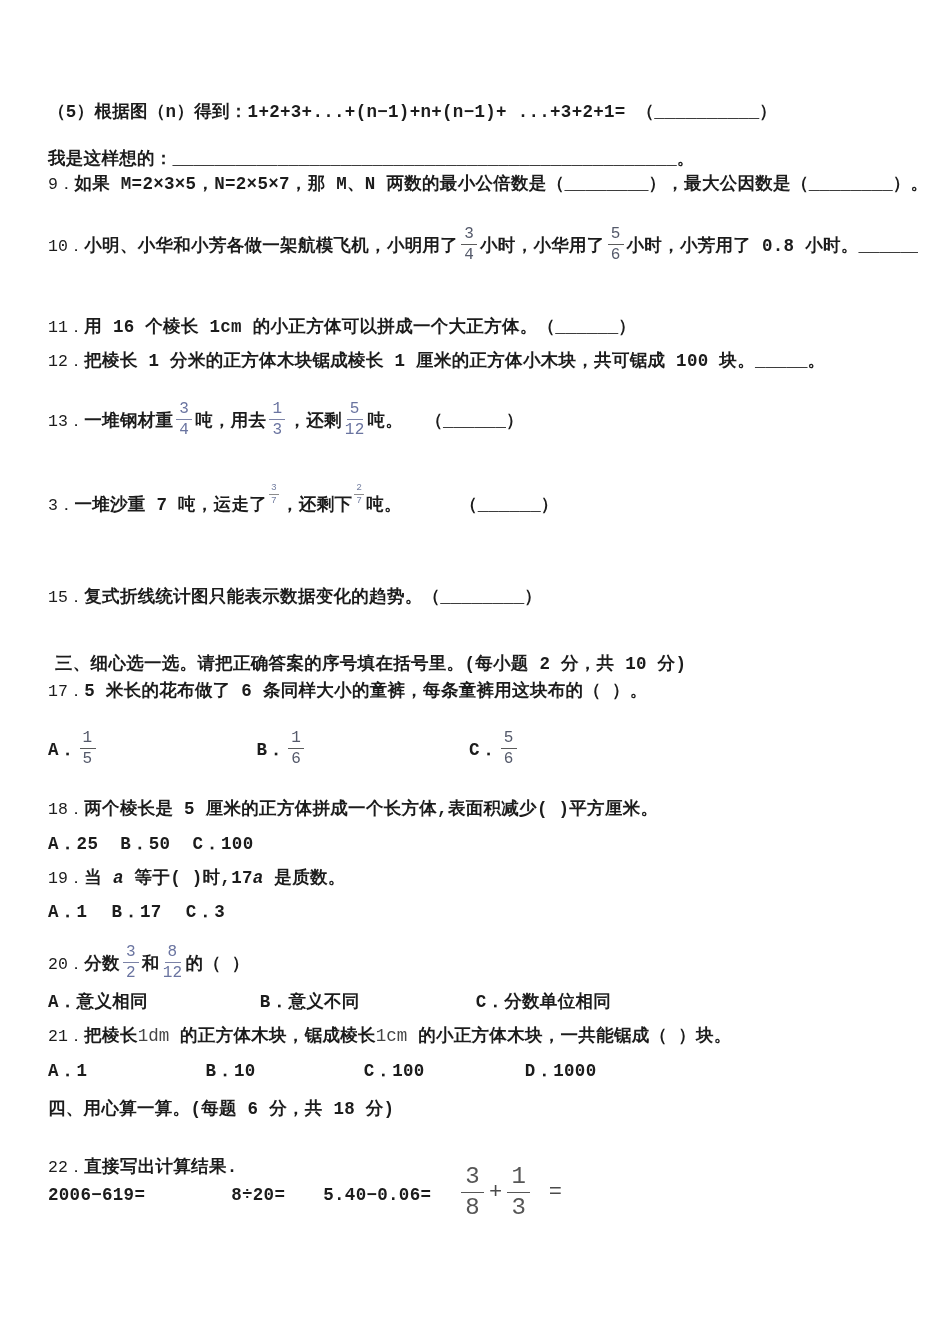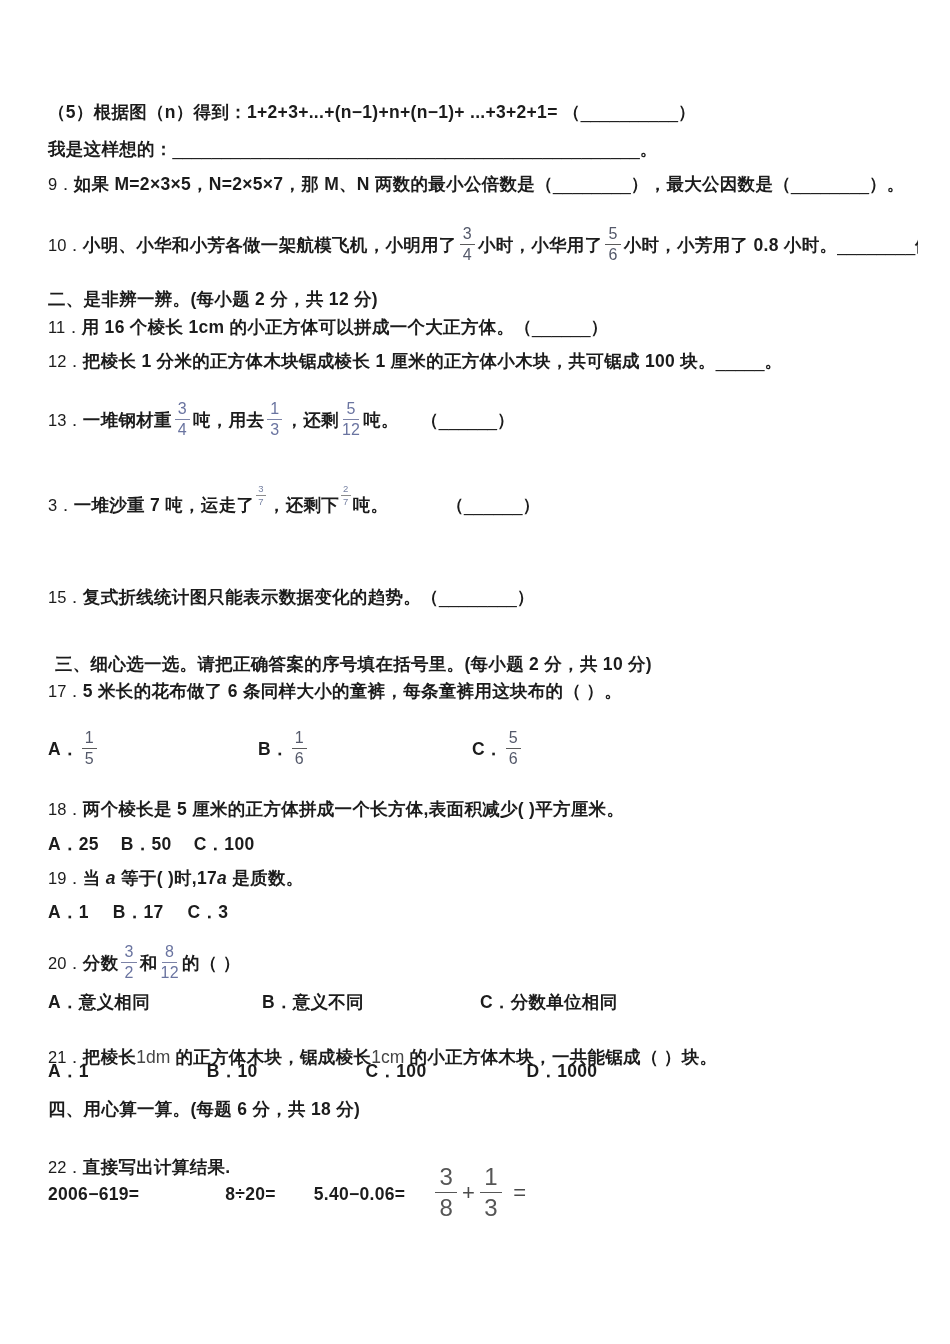--- a/index.html
+++ b/index.html
@@ -1,21 +1,21 @@
 <!DOCTYPE html>
 <html><head>
 <meta charset="utf-8">
 <style>
   html,body{margin:0;padding:0;background:#ffffff;}
   .page{
     position:relative;
     width:918px;height:1344px;
     background:#ffffff;
     overflow:hidden;
-    font-family:Liberation Sans, sans-serif;
+    font-family:Liberation Mono, monospace;
     color:#1c1c1c;
   }
   .line{
     position:absolute;
     left:48px;
     font-size:17.5px;
     line-height:23px;
     white-space:nowrap;
     letter-spacing:0.3px;
   }
@@ -41,30 +41,29 @@
   .frac.big{color:#565656;top:-3px;margin:0 2px;}
   .frac.big .fn{font-size:24px;padding:0 4px 3px;border-bottom:1.7px solid #565656;}
   .frac.big .fd{font-size:24px;padding-top:3px;}
   .bigop{font-size:22px;color:#4a4a4a;vertical-align:middle;position:relative;top:-3px;margin:0 3px;font-weight:normal;}
 </style>
 </head>
 <body>
 
 <div class="page">
     <div class="line" style="top: 101px;"><span class="b">（5）根据图（n）得到：</span><span class="b">1+2+3+...+(n−1)+n+(n−1)+ ...+3+2+1= </span><span class="b">（</span><span class="blank">__________</span><span class="b">）</span></div>
-    <div class="line" style="top: 138px;"><span class="b">我是这样想的：</span><span class="blank">________________________________________________</span><span class="b">。</span></div>
+    <div class="line" style="top: 148px;"><span class="b">我是这样想的：</span><span class="blank">________________________________________________</span><span class="b">。</span></div>
     <div class="line" style="top: 173px;"><span class="qn">9．</span><span class="b">如果 M=2×3×5，N=2×5×7，那 M、N 两数的最小公倍数是</span><span class="b">（</span><span class="blank">________</span><span class="b">）</span><span class="b">，最大公因数是</span><span class="b">（</span><span class="blank">________</span><span class="b">）</span><span class="b">。</span></div>
     <div class="line" style="top: 228px;"><span class="qn">10．</span><span class="b">小明、小华和小芳各做一架航模飞机，小明用了</span><span class="frac ">
         <span class="fn">3</span>
         <span class="fd">4</span>
       </span><span class="b">小时，小华用了</span><span class="frac ">
         <span class="fn">5</span>
         <span class="fd">6</span>
       </span><span class="b">小时，小芳用了 0.8 小时。</span><span class="blank">________</span><span class="b">做得最快。</span></div>
-    <div class="line" style="top: 288px;"><span class="b">二、是非辨一辨。(每小题 2 分，共 12 分)</span></div>
     <div class="line" style="top: 316px;"><span class="qn">11．</span><span class="b">用 16 个棱长 1cm 的小正方体可以拼成一个大正方体。</span><span class="b">（</span><span class="blank">______</span><span class="b">）</span></div>
     <div class="line" style="top: 350px;"><span class="qn">12．</span><span class="b">把棱长 1 分米的正方体木块锯成棱长 1 厘米的正方体小木块，共可锯成 100 块。</span><span class="blank">_____</span><span class="b">。</span></div>
     <div class="line" style="top: 403px;"><span class="qn">13．</span><span class="b">一堆钢材重</span><span class="frac blue">
         <span class="fn">3</span>
         <span class="fd">4</span>
       </span><span class="b">吨，用去</span><span class="frac blue">
         <span class="fn">1</span>
         <span class="fd">3</span>
       </span><span class="b">，还剩</span><span class="frac blue">
         <span class="fn">5</span>
@@ -95,21 +94,21 @@
     <div class="line" style="top: 867px;"><span class="qn">19．</span><span class="b">当 </span><span class="it">a</span><span class="b"> 等于(      )时,17</span><span class="it">a</span><span class="b"> 是质数。</span></div>
     <div class="line" style="top: 901px; text-align: right;"><span class="b">A．1</span><span class="sp" style="width: 24px;"></span><span class="b">B．17</span><span class="sp" style="width: 24px;"></span><span class="b">C．3</span></div>
     <div class="line" style="top: 946px;"><span class="qn">20．</span><span class="b">分数</span><span class="frac blue">
         <span class="fn">3</span>
         <span class="fd">2</span>
       </span><span class="b">和</span><span class="frac blue">
         <span class="fn">8</span>
         <span class="fd">12</span>
       </span><span class="b">的（    ）</span></div>
     <div class="line" style="top: 991px;"><span class="b">A．意义相同</span><span class="sp" style="width: 112px;"></span><span class="b">B．意义不同</span><span class="sp" style="width: 116px;"></span><span class="b">C．分数单位相同</span></div>
-    <div class="line" style="top: 1025px; margin-top: 21px;"><span class="qn">21．</span><span class="b">把棱长</span><span class="thin">1dm</span><span class="b"> 的正方体木块，锯成棱长</span><span class="thin">1cm</span><span class="b"> 的小正方体木块，一共能锯成（  ）块。</span></div>
+    <div class="line" style="top: 1025px;"><span class="qn">21．</span><span class="b">把棱长</span><span class="thin">1dm</span><span class="b"> 的正方体木块，锯成棱长</span><span class="thin">1cm</span><span class="b"> 的小正方体木块，一共能锯成（  ）块。</span></div>
     <div class="line" style="top: 1060px;"><span class="b">A．1</span><span class="sp" style="width: 118px;"></span><span class="b">B．10</span><span class="sp" style="width: 108px;"></span><span class="b">C．100</span><span class="sp" style="width: 100px;"></span><span class="b">D．1000</span></div>
     <div class="line" style="top: 1098px;"><span class="b">四、用心算一算。(每题 6 分，共 18 分)</span></div>
     <div class="line" style="top: 1122px; margin-top: 34px;"><span class="qn">22．</span><span class="b">直接写出计算结果.</span></div>
     <div class="line" style="top: 1168px;"><span class="b">2006−619=</span><span class="sp" style="width: 86px;"></span><span class="b">8÷20=</span><span class="sp" style="width: 38px;"></span><span class="b">5.40−0.06=</span><span class="sp" style="width: 28px;"></span><span class="frac big">
         <span class="fn">3</span>
         <span class="fd">8</span>
       </span><span class="bigop">+</span><span class="frac big">
         <span class="fn">1</span>
         <span class="fd">3</span>
       </span><span class="bigop"> =</span></div>

